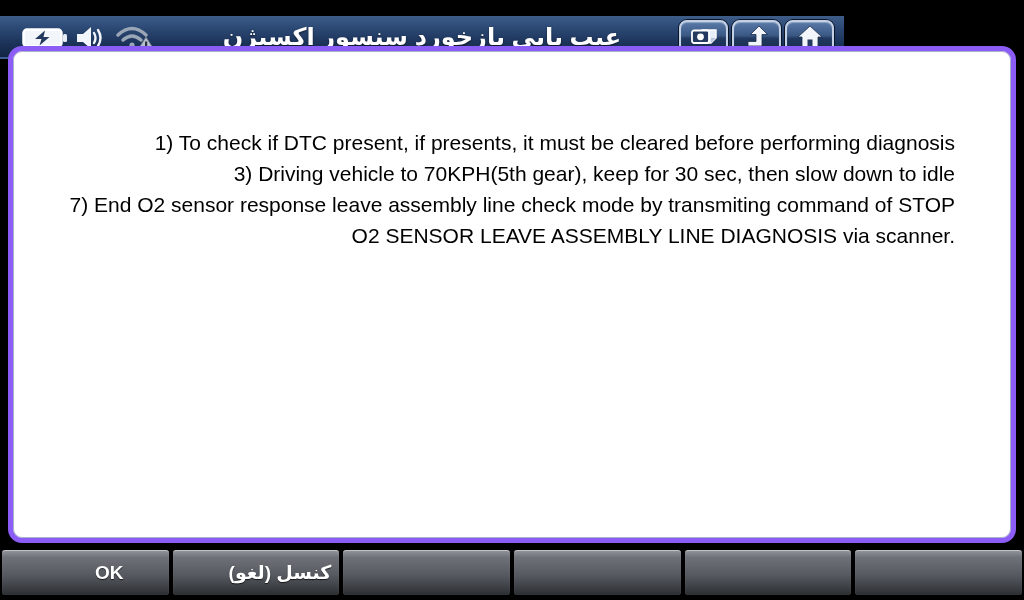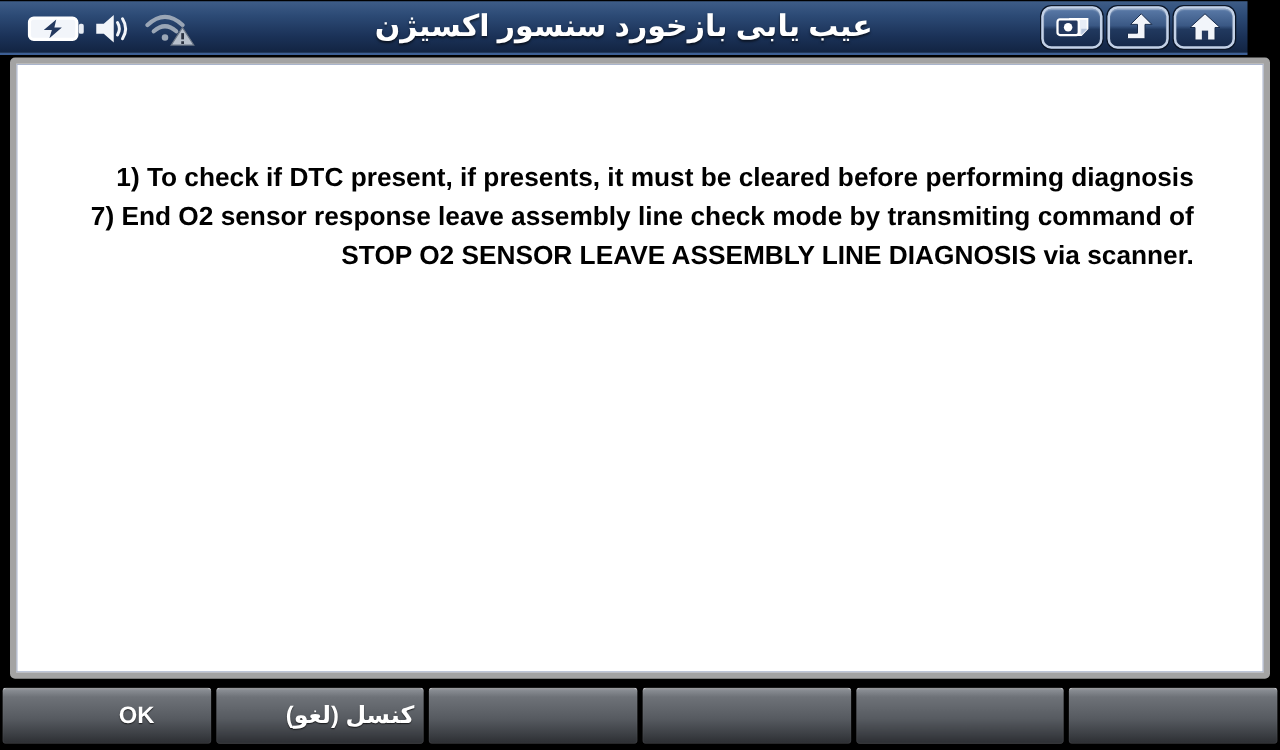--- a/index.html
+++ b/index.html
@@ -5,21 +5,21 @@
   * { margin: 0; padding: 0; box-sizing: border-box; }
   html, body { width: 1024px; height: 600px; overflow: hidden; }
   body {
     background: #000;
     font-family: "Liberation Sans", "DejaVu Sans", sans-serif;
     position: relative;
   }
 
   
   .topbar {
-    position: absolute; top: 1px; left: 0; width: 998px; height: 43px;
+    position: absolute; top: 16px; left: 0; width: 844px; height: 43px;
     background: linear-gradient(180deg, #3e5d88 0%, #2c4a75 28%, #1b3258 68%, #122442 100%);
     border-bottom: 2px solid #3d5f94;
     display: flex; align-items: center;
   }
   .status-icons {
     position: absolute; left: 22px; top: 0; height: 43px;
     display: flex; align-items: center; gap: 7px;
   }
   .topbar-title {
     position: absolute; left: 0; width: 100%; text-align: center;
@@ -37,24 +37,23 @@
     border: 2px solid #c3d1e6;
     box-shadow: 0 0 0 1px #0b1526, inset 0 1px 1px rgba(255,255,255,0.35);
     display: flex; align-items: center; justify-content: center;
     cursor: pointer;
   }
 
   
   .panel {
     position: absolute; left: 8px; top: 46px; width: 1008px; height: 497px;
     background: #ffffff;
-    border: 5px solid #a3a3a3;
-    border-radius: 4px;
+    border: 5px solid #8b5cf6;
+    border-radius: 14px;
     box-shadow: inset 0 0 0 1px #a9b4cc;
-    font-weight: bold;
   }
   .instructions {
     padding: 76px 56px 0 56px;
     color: #000;
     font-size: 21px; line-height: 31px;
     text-align: right;
   }
   .instructions p { margin: 0; }
 
   
@@ -142,20 +141,21 @@
           <rect x="10.5" y="14.5" width="5" height="7.5" fill="#24395f"></rect>
         </svg>
       </span>
     </div>
   </div>
 </div>
 
 <div class="panel">
   <div class="instructions">
     <p>1) To check if DTC present, if presents, it must be cleared before performing diagnosis</p>
+    <p>3) Driving vehicle to 70KPH(5th gear), keep for 30 sec, then slow down to idle</p>
     <p>7) End O2 sensor response leave assembly line check mode by transmiting command of STOP O2 SENSOR LEAVE ASSEMBLY LINE DIAGNOSIS via scanner.</p>
   </div>
 </div>
 
 <div class="softbar">
   <div class="softkey">OK</div>
   <div class="softkey rtl">کنسل (لغو)</div>
   <div class="softkey"></div>
   <div class="softkey"></div>
   <div class="softkey"></div>

